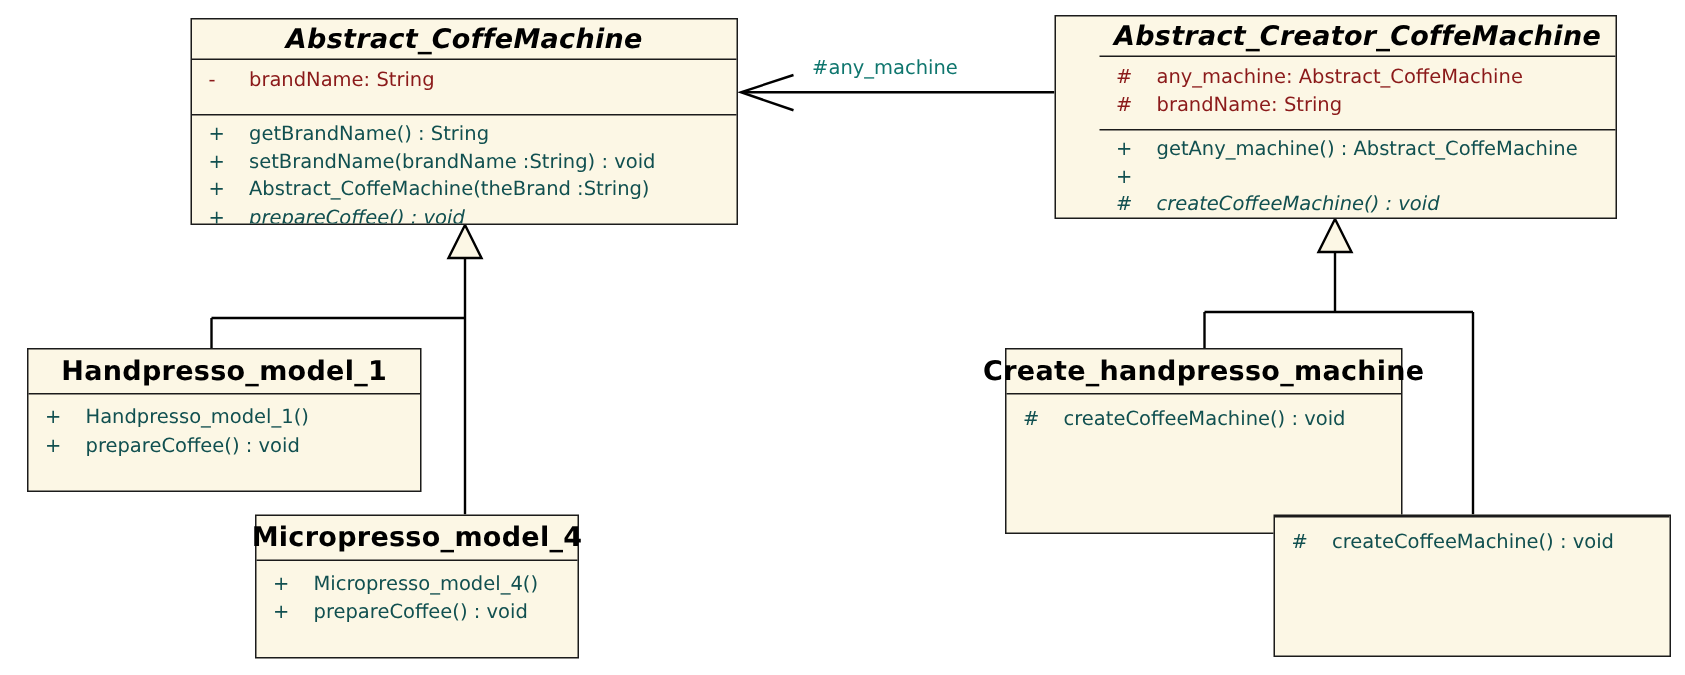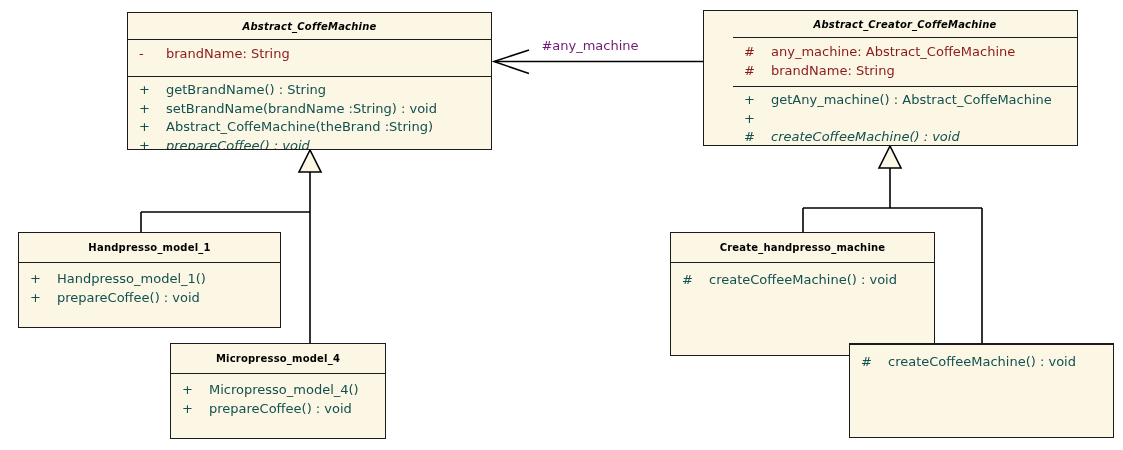--- a/index.html
+++ b/index.html
@@ -8,21 +8,21 @@
     font-family:"DejaVu Sans","Liberation Sans",sans-serif;overflow:hidden;
   }
   svg.connectors{position:absolute;left:0;top:0;width:1123px;height:450px;}
 
   .class-box{
     position:absolute;background:var(--box-fill,#fcf7e5);
     border:1.6px solid var(--box-border,#1b1b1b);box-sizing:border-box;
   }
   .title{
     display:flex;align-items:center;justify-content:center;
-    font-weight:bold;font-size:10px;color:var(--title-color,#000);
+    font-weight:bold;font-size:18px;color:var(--title-color,#000);
     letter-spacing:.2px;white-space:nowrap;
   }
   .abstract>.title{font-style:italic;}
   .compartment{border-top:1.6px solid var(--box-border,#1b1b1b);box-sizing:border-box;overflow:hidden;}
   .member-row{display:flex;font-size:13px;line-height:18.5px;white-space:nowrap;}
   .member-row .vis{width:27px;padding-left:11px;flex:none;}
   .attr-rows .member-row{color:var(--attr-color,#8b1a1a);}
   .method-rows .member-row{color:var(--method-color,#115050);}
   .member-row.italic{font-style:italic;}
   .attr-rows{padding-top:5px;}
@@ -50,21 +50,21 @@
   #box-create-handpresso{left:670px;top:232px;width:265px;height:124px;}
   #box-create-handpresso .title{height:29px;}
   #box-create-handpresso .method-rows{height:65px;padding-top:8px;}
 
   #box-create-micropresso{left:849px;top:343px;width:265px;height:95px;}
   #box-create-micropresso .title{height:28px;}
   #box-create-micropresso .method-rows{height:65px;padding-top:8px;}
 
   .assoc-label{
     position:absolute;left:520px;top:38px;width:140px;text-align:center;
-    font-size:13px;color:#701a75;white-space:nowrap;
+    font-size:13px;color:#0f766e;white-space:nowrap;
   }
 </style>
 </head>
 <body>
 
 <div class="canvas">
 
   <svg class="connectors" viewBox="0 0 1123 450">
 
     <g stroke="#000" stroke-width="1.6" fill="none">

